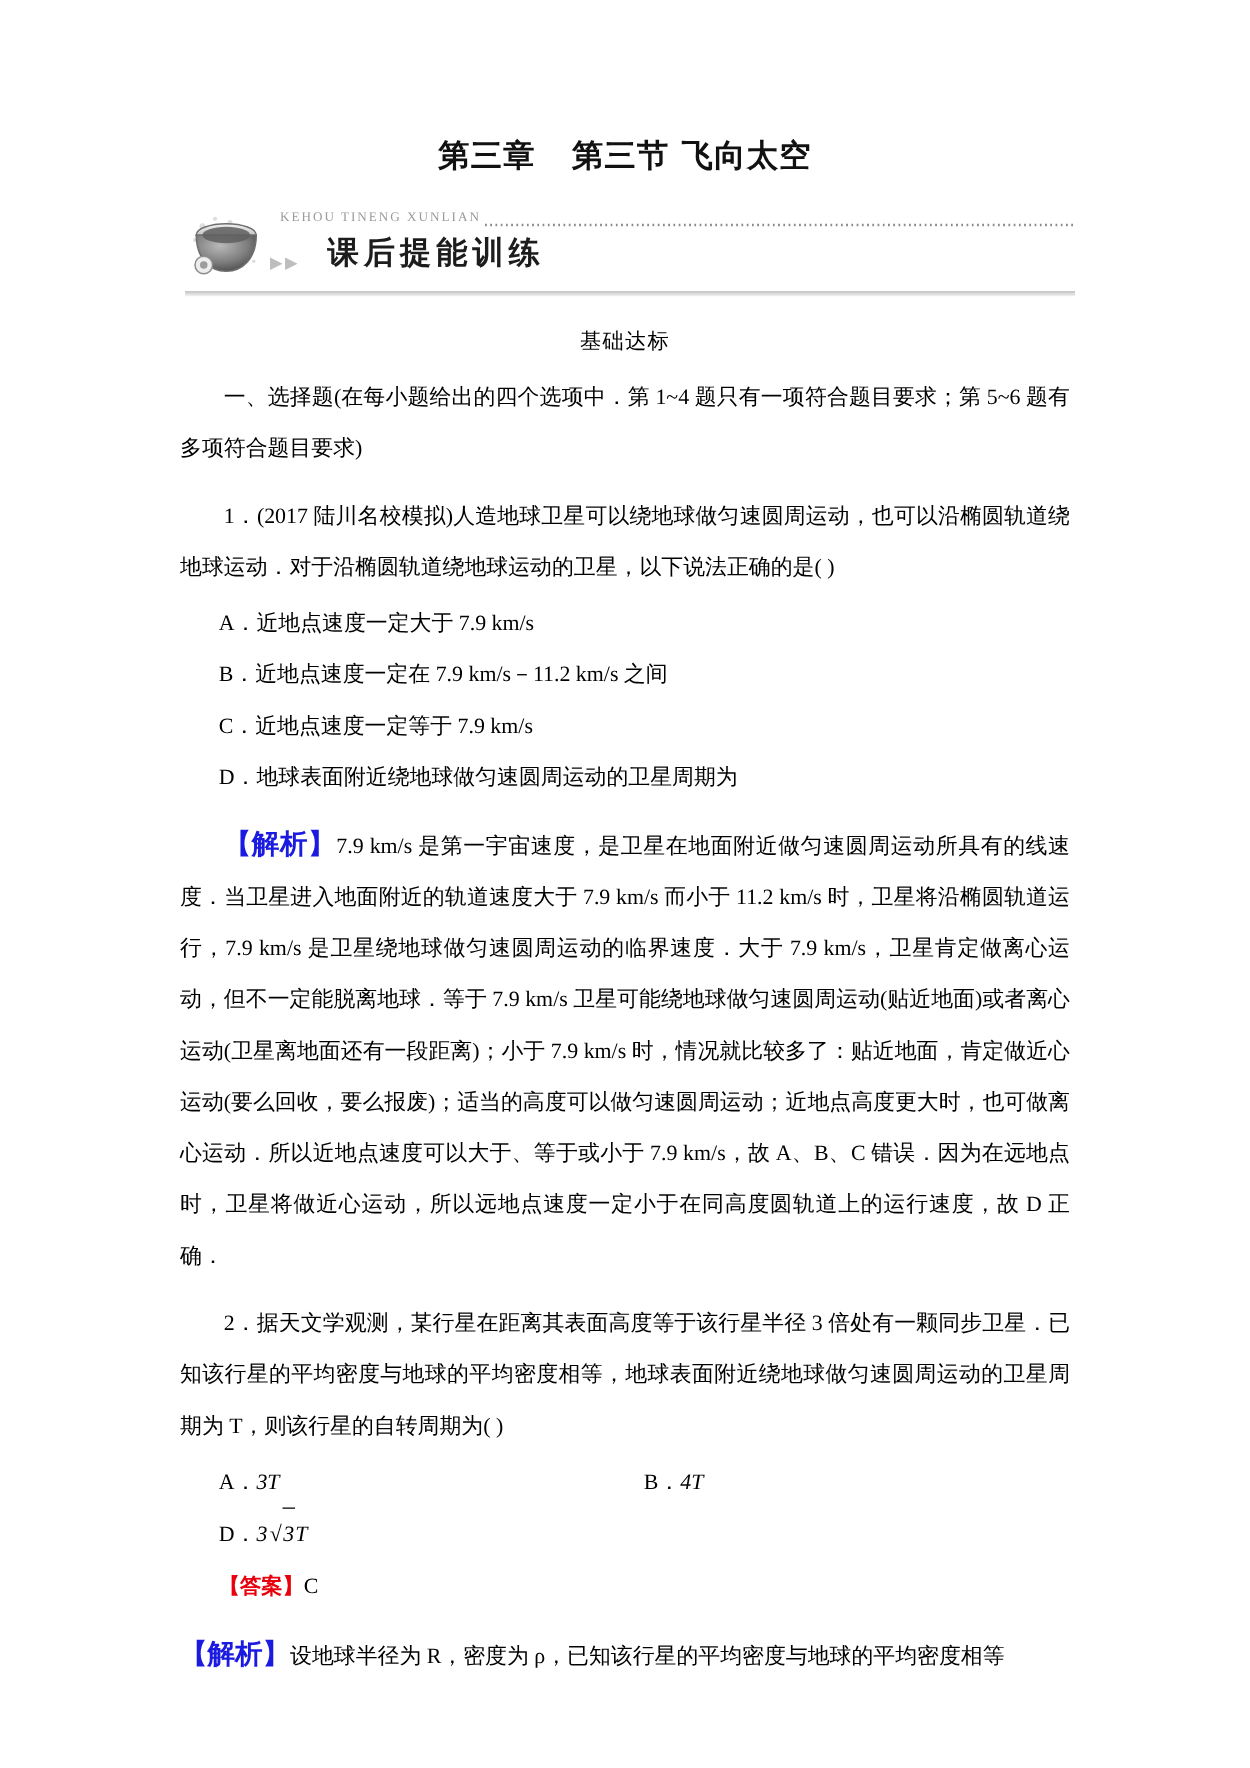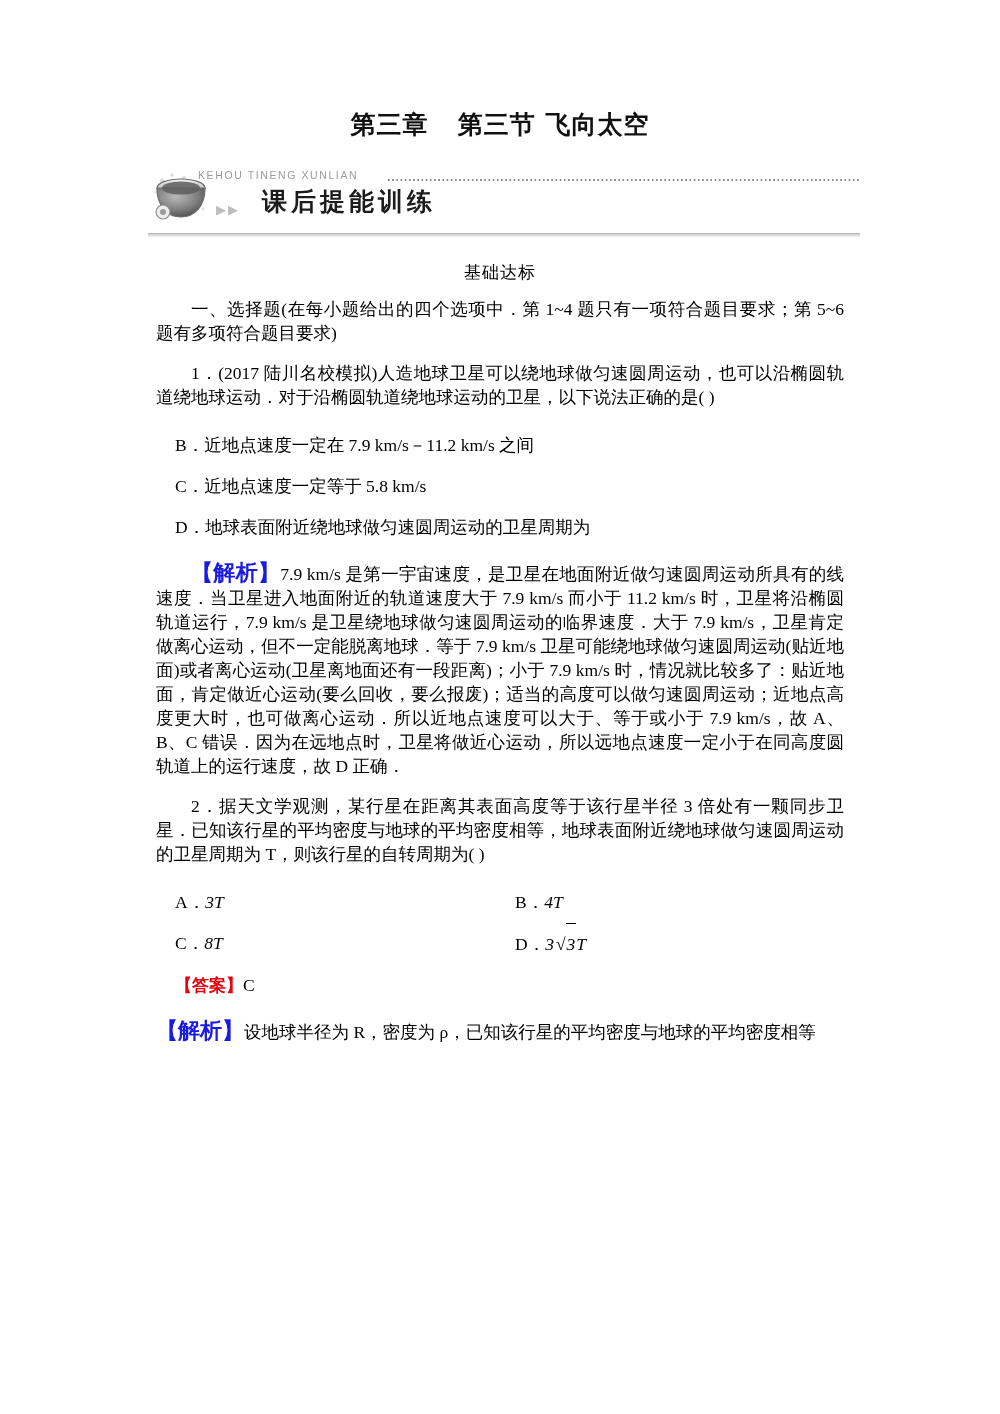--- a/index.html
+++ b/index.html
@@ -43,23 +43,23 @@
   }
   .banner-emblem {
     position: absolute;
     left: 10px;
     top: 6px;
     width: 62px;
     height: 56px;
   }
   .banner-pinyin {
     position: absolute;
-    left: 58px;
+    left: 84px;
     top: 6px;
-    font-family: Liberation Sans, sans-serif;
+    font-family: Liberation Serif, serif;
     font-size: 10.5px;
     letter-spacing: 1.6px;
     color: #9a9a9a;
     white-space: nowrap;
     text-align: center;
   }
   .banner-dots {
     position: absolute;
     left: 248px;
     right: 0px;
@@ -104,24 +104,24 @@
     text-align: center;
     font-family: "DejaVu Sans", "Liberation Sans", sans-serif;
     font-size: 17px;
     margin-top: 24px;
     letter-spacing: 1px;
   }
 
   
   .para {
     font-size: 17.5px;
-    line-height: 24px;
+    line-height: 41px;
     text-align: justify;
     text-justify: inter-ideograph;
-    margin: 16px;
+    margin: 4px;
     word-break: break-all;
   }
   .para.indent {
     text-indent: 2em;
   }
   .para.blockgap {
     margin-top: 13px;
   }
   .opt {
     font-size: 17.5px;
@@ -205,35 +205,35 @@
     <div class="banner-arrows">▶▶</div>
     <div class="banner-label">课后提能训练</div>
     <div class="banner-rule"></div>
   </div>
 
   <div class="section-heading">基础达标</div>
 
   <p class="para indent blockgap">一、选择题(在每小题给出的四个选项中．第 1~4 题只有一项符合题目要求；第 5~6 题有多项符合题目要求)</p>
 
   <p class="para indent blockgap">1．(2017 陆川名校模拟)人造地球卫星可以绕地球做匀速圆周运动，也可以沿椭圆轨道绕地球运动．对于沿椭圆轨道绕地球运动的卫星，以下说法正确的是(        )</p>
+  <p class="opt">A．近地点速度一定大于 7.9 km/s</p>
   <p class="opt">B．近地点速度一定在 7.9 km/s－11.2 km/s 之间</p>
-  <p class="opt">C．近地点速度一定等于 5.8 km/s</p>
+  <p class="opt">C．近地点速度一定等于 7.9 km/s</p>
   <p class="opt">D．地球表面附近绕地球做匀速圆周运动的卫星周期为</p>
 
   <p class="para indent blockgap"><span class="marker-analysis">【解析】</span><span>7.9 km/s 是第一宇宙速度，是卫星在地面附近做匀速圆周运动所具有的线速度．当卫星进入地面附近的轨道速度大于 7.9 km/s 而小于 11.2 km/s 时，卫星将沿椭圆轨道运行，7.9 km/s 是卫星绕地球做匀速圆周运动的临界速度．大于 7.9 km/s，卫星肯定做离心运动，但不一定能脱离地球．等于 7.9 km/s 卫星可能绕地球做匀速圆周运动(贴近地面)或者离心运动(卫星离地面还有一段距离)；小于 7.9 km/s 时，情况就比较多了：贴近地面，肯定做近心运动(要么回收，要么报废)；适当的高度可以做匀速圆周运动；近地点高度更大时，也可做离心运动．所以近地点速度可以大于、等于或小于 7.9 km/s，故 A、B、C 错误．因为在远地点时，卫星将做近心运动，所以远地点速度一定小于在同高度圆轨道上的运行速度，故 D 正确．</span></p>
 
   <p class="para indent blockgap">2．据天文学观测，某行星在距离其表面高度等于该行星半径 3 倍处有一颗同步卫星．已知该行星的平均密度与地球的平均密度相等，地球表面附近绕地球做匀速圆周运动的卫星周期为 T，则该行星的自转周期为(        )</p>
 
   <div class="opt-row">
     <span><span>A．</span><span class="ital">3T</span></span>
     <span><span>B．</span><span class="ital">4T</span></span>
   </div>
 
   <div class="opt-row">
-    <span><span>C．</span><span class="ital">8T</span></span>
     <span><span>D．</span><span class="ital">3<span class="sqrt-wrap">√<span class="bar">3</span></span><span class="ital">T</span></span></span>
   </div>
 
   <p class="ans-line"><span class="marker-answer">【答案】</span><span>C</span></p>
 
   <p class="para blockgap"><span class="marker-analysis">【解析】</span><span>设地球半径为 R，密度为 ρ，已知该行星的平均密度与地球的平均密度相等</span></p>
 
 </div>
 
 </body></html>

